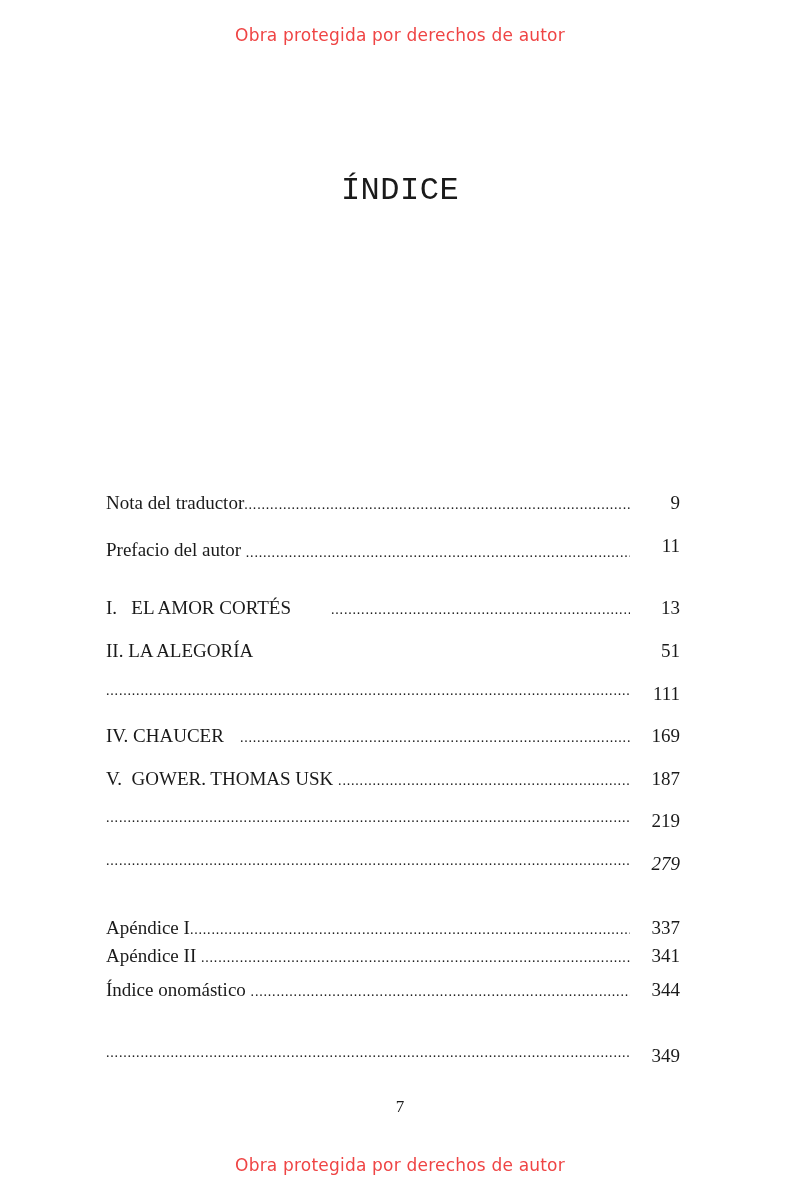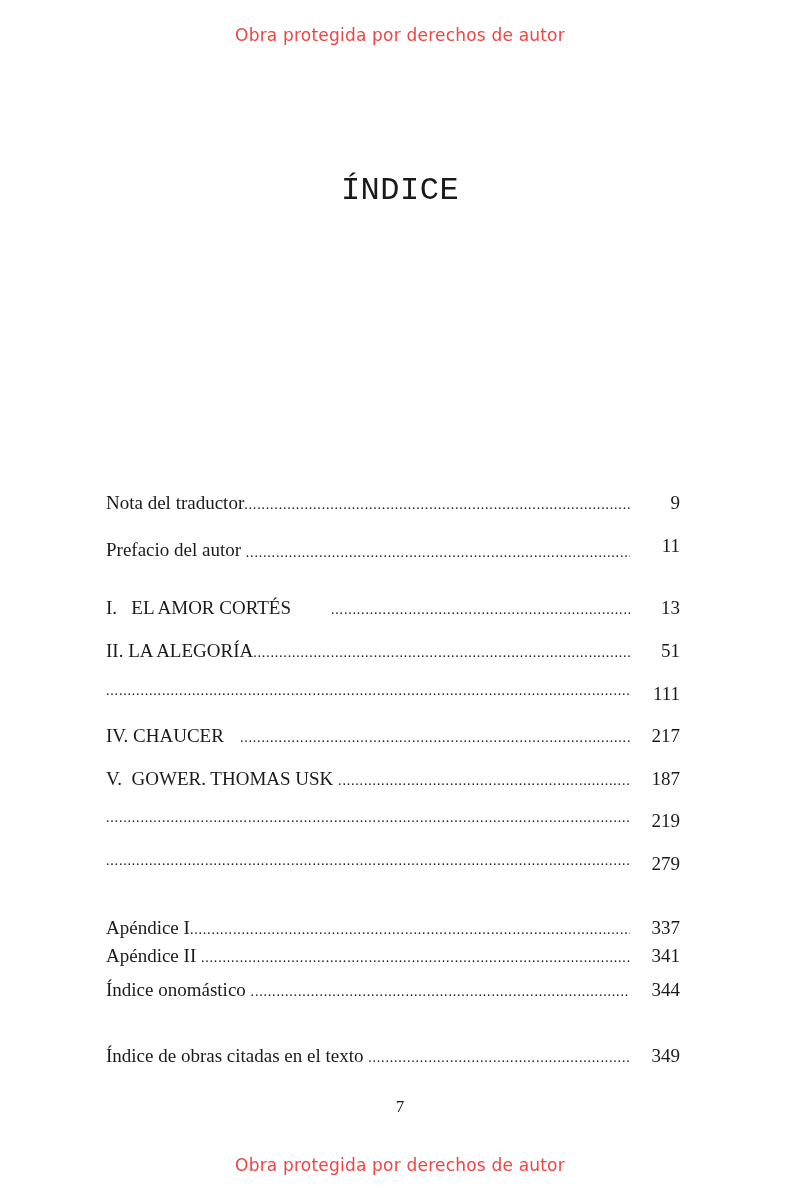--- a/index.html
+++ b/index.html
@@ -24,21 +24,21 @@
     font-family: "Liberation Serif", serif; font-size: 19px; color: #1a1a1a;
   }
   .row {
     position: absolute; left: 0; width: 576px; height: 26px;
     display: flex; align-items: baseline;
   }
   .label { white-space: pre; flex: 0 0 auto; }
   .label i { font-style: italic; }
   .leader-wrap { flex: 1 1 auto; overflow: hidden; margin-right: 52px; white-space: nowrap; font-size: 14px; letter-spacing: 0.8px; }
   .page { position: absolute; right: 2px; top: 0; text-align: right; }
-  .page.it { }
+  .page.it { font-style: italic; }
   .folio {
     position: absolute; top: 1097px; left: 0; width: 800px; text-align: center;
     font-family: "Liberation Serif", serif; font-size: 17px;
   }
 </style>
 </head>
 <body>
 
 <div class="watermark wm-top">Obra protegida por derechos de autor</div>
 
@@ -53,33 +53,33 @@
     <div class="row" style="top: 535px; align-items: flex-end;">
       <span class="label"><span>Prefacio del autor </span></span>
       <span class="leader-wrap">........................................................................................................................................................................................................</span>
       <span class="page">11</span>
     </div>
     <div class="row" style="top: 597px; gap: 40px;">
       <span class="label"><span>I.   EL AMOR CORTÉS</span></span>
       <span class="leader-wrap">........................................................................................................................................................................................................</span>
       <span class="page">13</span>
     </div>
-    <div class="row" style="top: 640px;">
+    <div class="row" style="top: 640px; flex-direction: column;">
       <span class="label"><span>II. LA ALEGORÍA</span></span>
       <span class="leader-wrap">........................................................................................................................................................................................................</span>
       <span class="page">51</span>
     </div>
     <div class="row" style="top: 683px;">
       <span class="leader-wrap">........................................................................................................................................................................................................</span>
       <span class="page">111</span>
     </div>
     <div class="row" style="top: 725px; gap: 16px;">
       <span class="label"><span>IV. CHAUCER</span></span>
       <span class="leader-wrap">........................................................................................................................................................................................................</span>
-      <span class="page">217</span>
+      <span class="page">169</span>
     </div>
     <div class="row" style="top: 768px;">
       <span class="label"><span>V.  GOWER. THOMAS USK </span></span>
       <span class="leader-wrap">........................................................................................................................................................................................................</span>
       <span class="page">187</span>
     </div>
     <div class="row" style="top: 810px;">
       <span class="leader-wrap">........................................................................................................................................................................................................</span>
       <span class="page">219</span>
     </div>
@@ -96,21 +96,20 @@
       <span class="label"><span>Apéndice II </span></span>
       <span class="leader-wrap">........................................................................................................................................................................................................</span>
       <span class="page">341</span>
     </div>
     <div class="row" style="top: 979px;">
       <span class="label"><span>Índice onomástico </span></span>
       <span class="leader-wrap">........................................................................................................................................................................................................</span>
       <span class="page">344</span>
     </div>
     <div class="row" style="top: 1045px;">
-      <span class="label"><span>Índice de obras citadas en el texto </span></span>
       <span class="leader-wrap">........................................................................................................................................................................................................</span>
       <span class="page">349</span>
     </div>
   </div>
 
 <div class="folio">7</div>
 
 <div class="watermark wm-bottom">Obra protegida por derechos de autor</div>
 
 </body></html>

